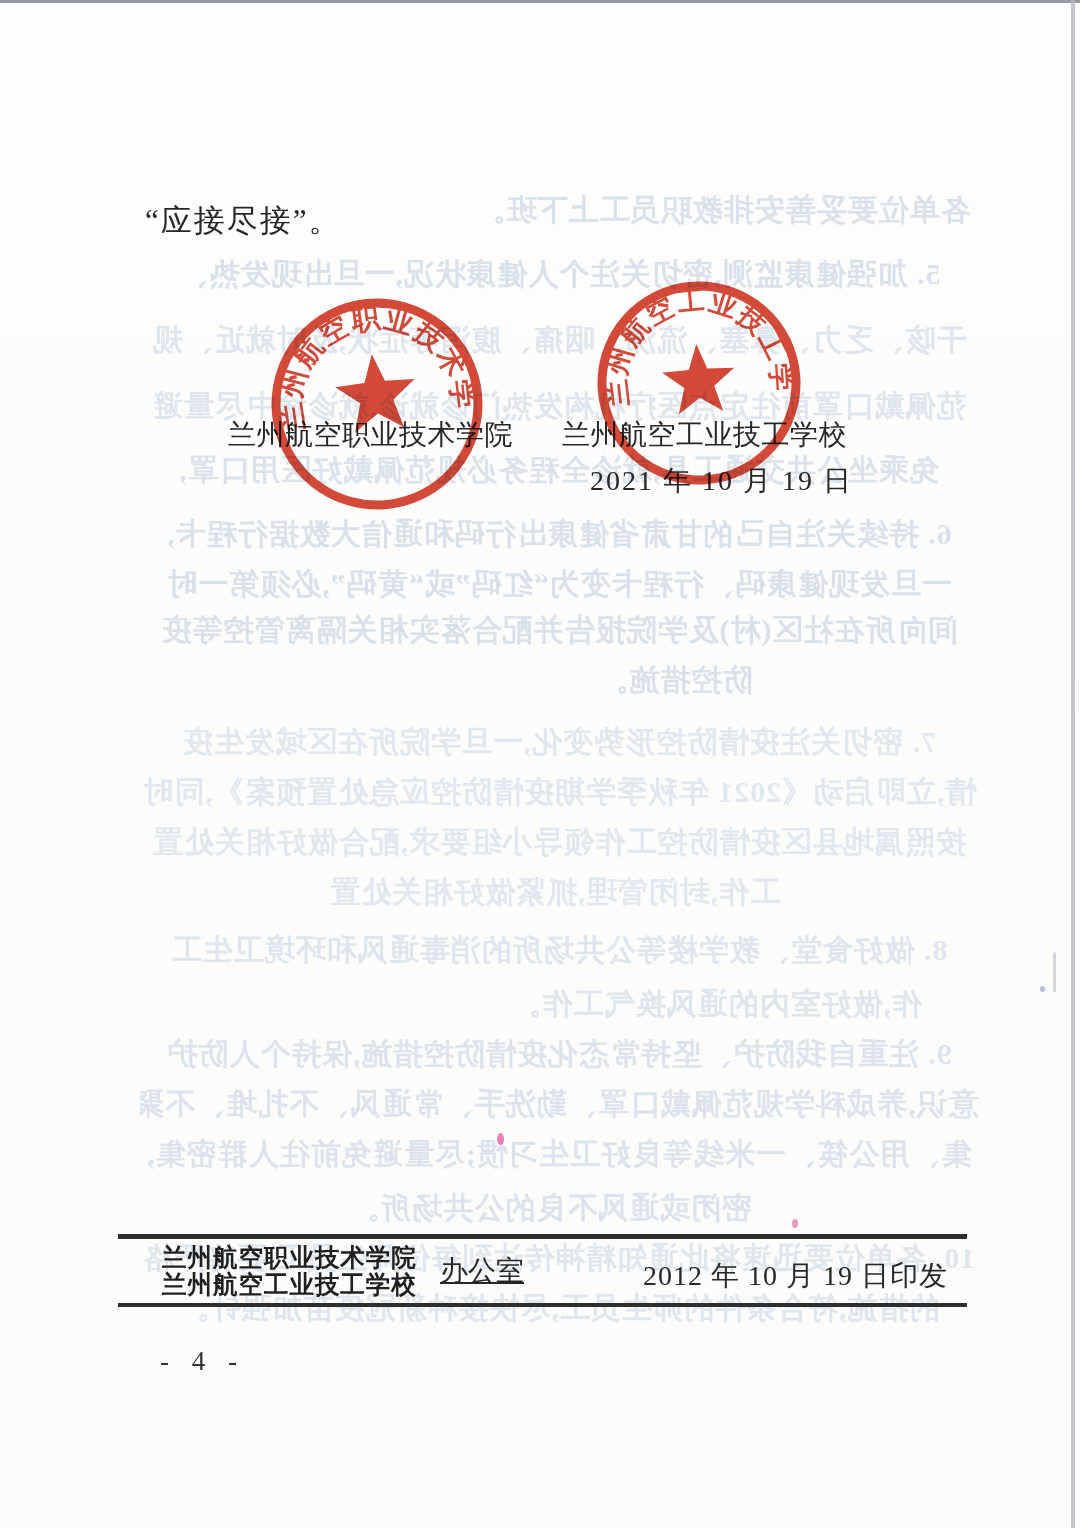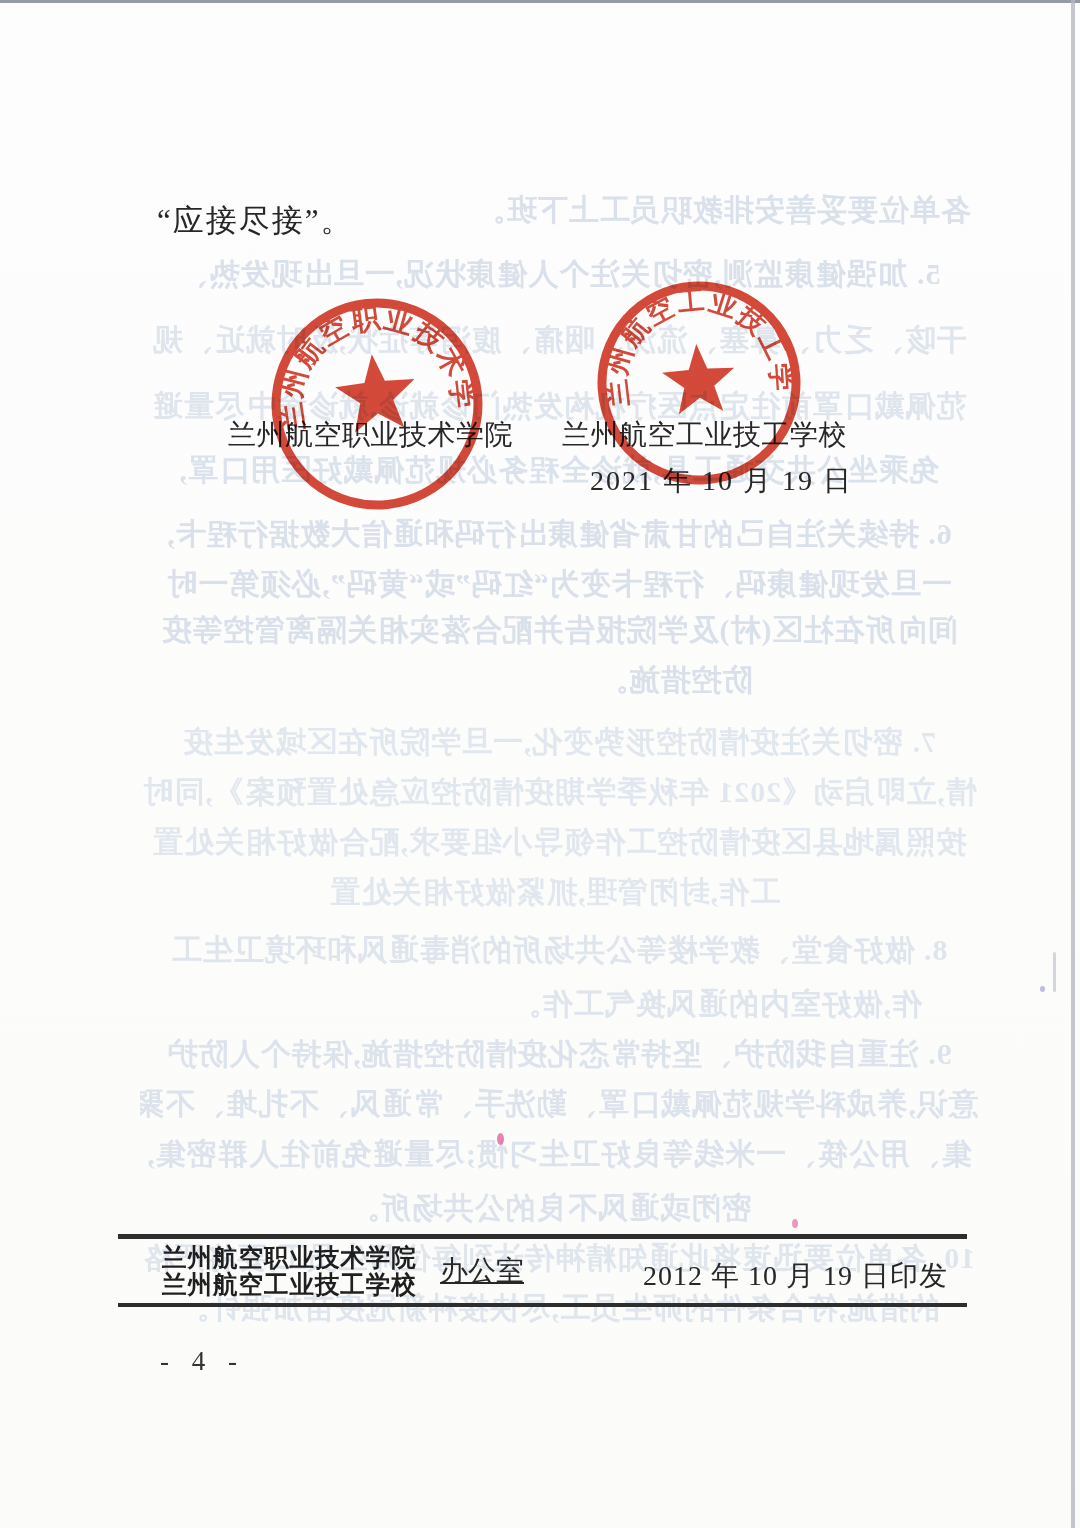--- a/index.html
+++ b/index.html
@@ -11,21 +11,21 @@
   .page{position:absolute;inset:0;background:linear-gradient(180deg,#fdfdfd 0%,#fcfcfb 60%,#fbfbfa 100%);}
   
   .bleed-layer{position:absolute;inset:0;z-index:1;}
   .bleed-line{
     position:absolute;white-space:nowrap;text-align:center;overflow:hidden;
     transform:scaleX(-1);height:40px;line-height:36px;
     filter:blur(0.6px);font-weight:bold;letter-spacing:1px;
   }
   
   .front{position:absolute;color:#272727;z-index:2;white-space:nowrap;}
-  .closing{left:145px;top:200px;font-size:31px;letter-spacing:2px;margin-left:12px;}
+  .closing{left:145px;top:200px;font-size:31px;letter-spacing:2px;}
   .sig-org1{left:228px;top:416px;font-size:28px;letter-spacing:0.5px;}
   .sig-org2{left:562px;top:416px;font-size:28px;letter-spacing:0.5px;}
   .sig-date{left:590px;top:462px;font-size:28px;letter-spacing:2px;}
   
   .seal{position:absolute;z-index:3;mix-blend-mode:multiply;opacity:0.92;filter:blur(0.4px);}
   .seal1{left:257px;top:284px;}
   .seal2{left:584px;top:268px;}
   .seal circle{fill:none;stroke:var(--c);}
   .seal text{fill:var(--c);font-family:"Liberation Serif","DejaVu Serif",serif;font-weight:bold;}
   .seal polygon{fill:var(--c);}

